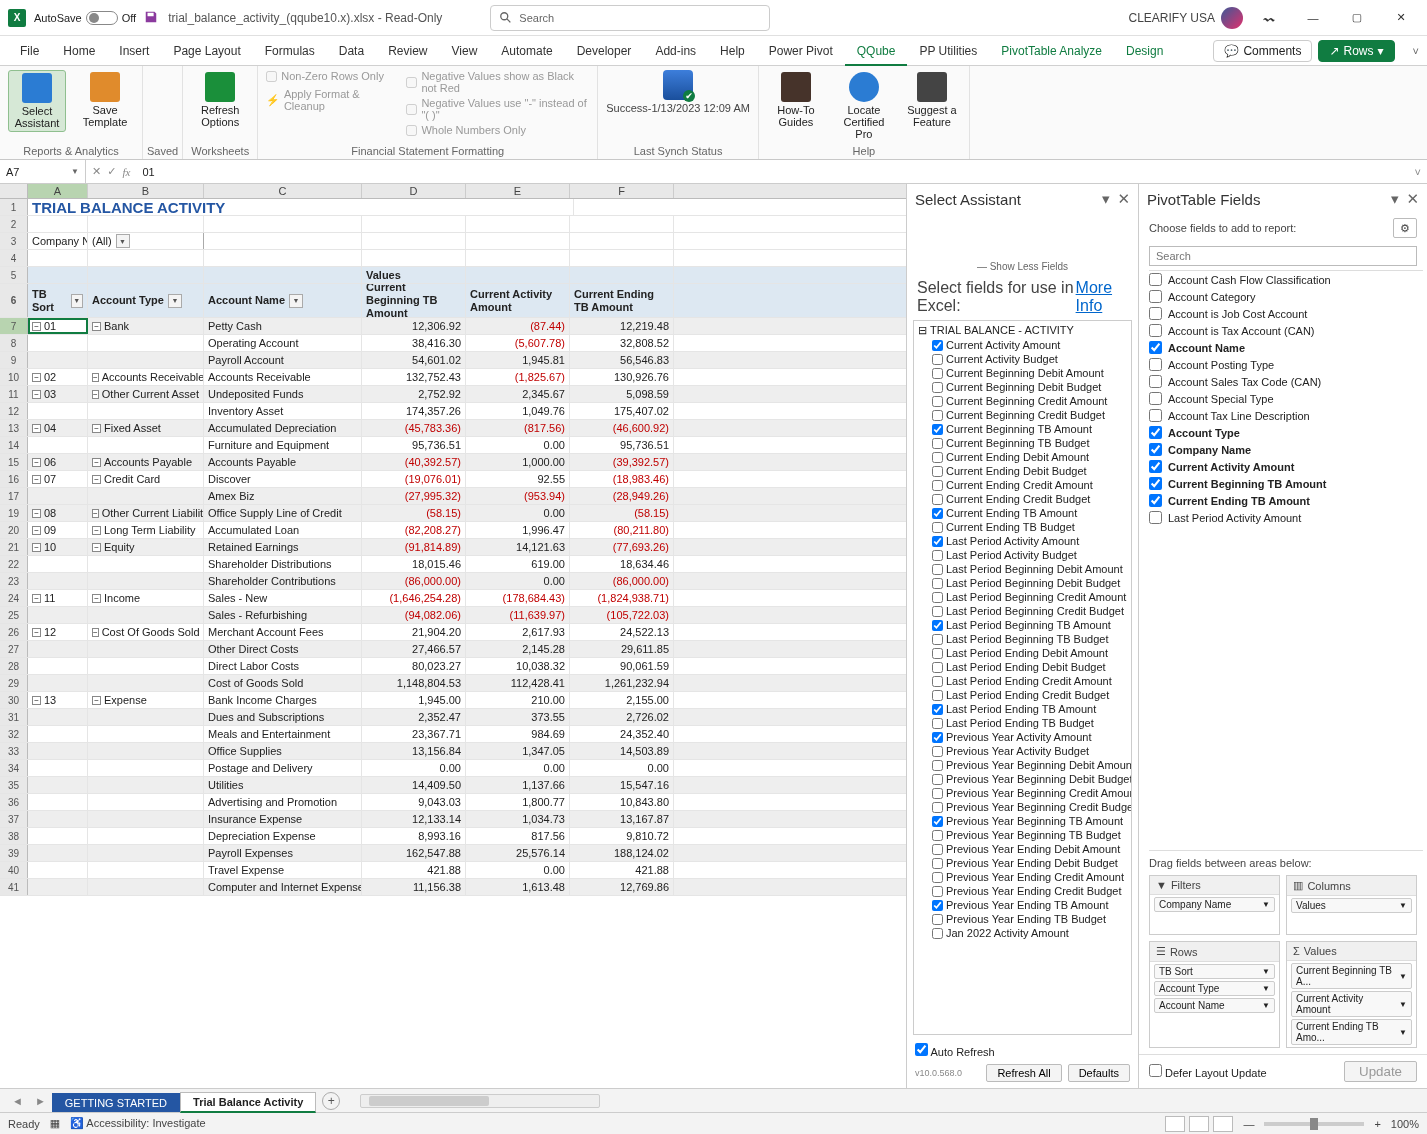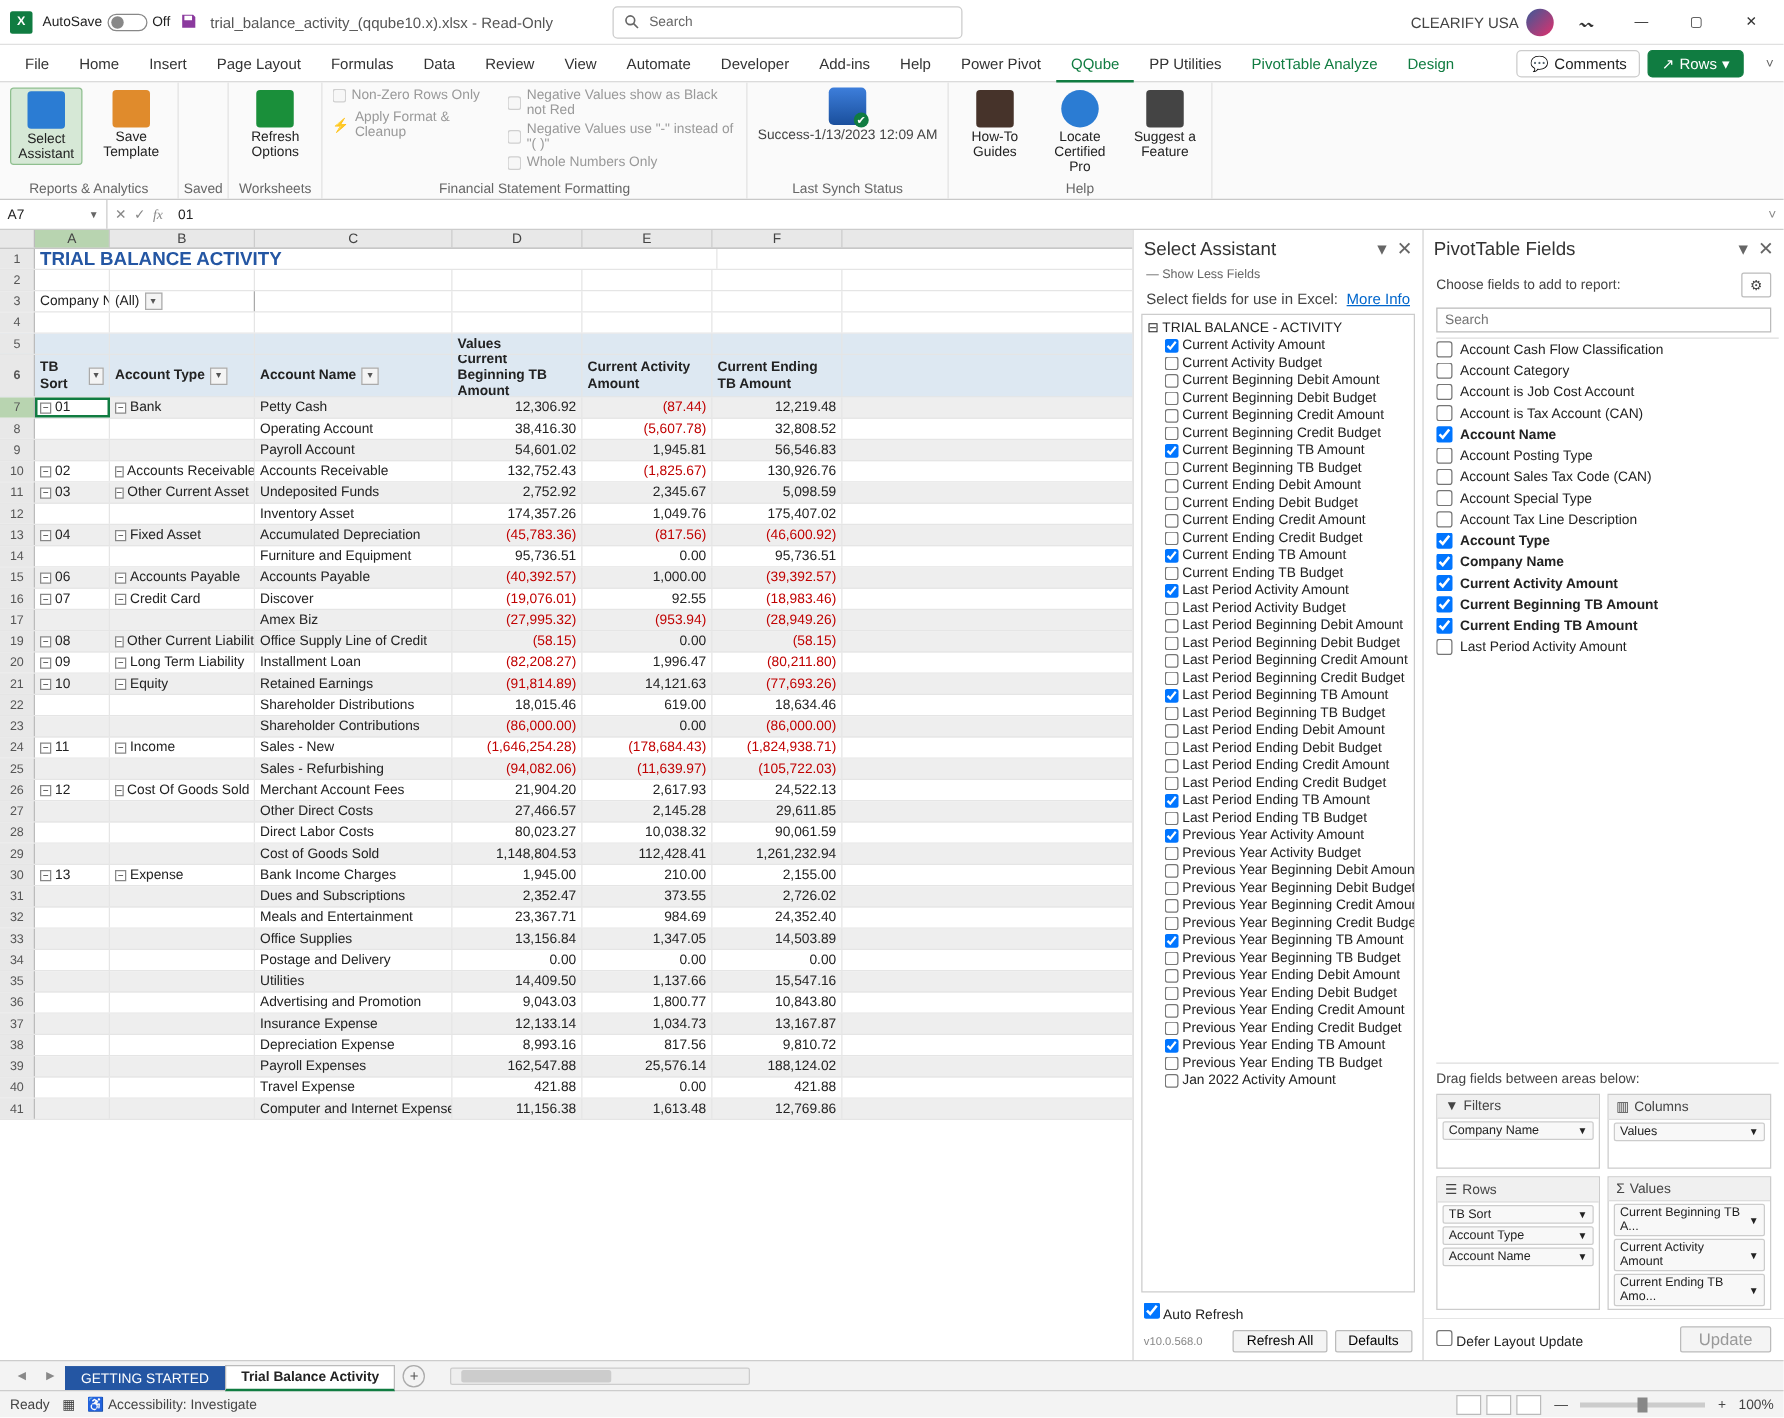--- a/index.html
+++ b/index.html
@@ -79,22 +79,22 @@
 .combo { display:flex; align-items:center; }
 .combo .dd { margin-left: 4px; }
 
 .wA { width:60px; } .wB { width:116px; } .wC { width:158px; } .wD { width:104px; } .wE { width:104px; } .wF { width:104px; }
 .col-headers .ch.selA { background:#b8d4b0; }
 
 
 .pane { width:232px; border-right:1px solid #ccc; display:flex; flex-direction:column; background:#fff; }
 .pane-head { display:flex; align-items:center; padding:6px 8px; font-size:15px; color:#333; }
 .pane-head .ph-btns { margin-left:auto; display:flex; gap:8px; color:#666; }
-.pane-sub { text-align:left; padding:0 10px 4px; font-size:10px; color:#666; }
-.sm-row { display:flex; justify-content:space-between; font-size:12px; color:#444; padding:3px 10px; }
+.pane-sub { text-align:center; padding:0 10px 4px; font-size:10px; color:#666;margin-top:47px; }
+.sm-row { display:flex; justify-content:space-between; font-size:16px; color:#444; padding:3px 10px; }
 .sm-row a { color:#0066cc; text-decoration:underline; cursor:pointer; }
 .tree { flex:1; overflow-y:auto; border:1px solid #ccc; margin:2px 6px; padding:2px; font-size:11px; }
 .tree-root { font-weight:normal; padding:1px 2px; }
 .tree ul { list-style:none; padding-left:16px; }
 .tree li { padding:0px 0; display:flex; align-items:center; gap:3px; white-space:nowrap; line-height: 14px; }
 .tree li input { width:11px; height:11px; }
 .pane-foot { display:flex; align-items:center; gap:6px; padding:6px 8px; font-size:11px; }
 .pane-foot .btns { margin-left:auto; display:flex; gap:6px; }
 .pane-foot button { border:1px solid #bbb; background:#f4f4f4; padding:2px 10px; border-radius:2px; font-size:11px; }
 .pane-foot .ver { font-size:9px; color:#888; margin-right:auto; }
@@ -490,21 +490,21 @@
           <div class="cell wB"><span class="exp">−</span>Other Current Liability</div>
           <div class="cell wC">Office Supply Line of Credit</div>
           <div class="cell wD num neg">(58.15)</div>
           <div class="cell wE num">0.00</div>
           <div class="cell wF num neg">(58.15)</div>
         </div>
         <div class="row ">
           <div class="rh">20</div>
           <div class="cell wA"><span class="exp">−</span>09</div>
           <div class="cell wB"><span class="exp">−</span>Long Term Liability</div>
-          <div class="cell wC">Installment Loan</div>
+          <div class="cell wC">Accumulated Loan</div>
           <div class="cell wD num neg">(82,208.27)</div>
           <div class="cell wE num">1,996.47</div>
           <div class="cell wF num neg">(80,211.80)</div>
         </div>
         <div class="row alt ">
           <div class="rh">21</div>
           <div class="cell wA"><span class="exp">−</span>10</div>
           <div class="cell wB"><span class="exp">−</span>Equity</div>
           <div class="cell wC">Retained Earnings</div>
           <div class="cell wD num neg">(91,814.89)</div>

